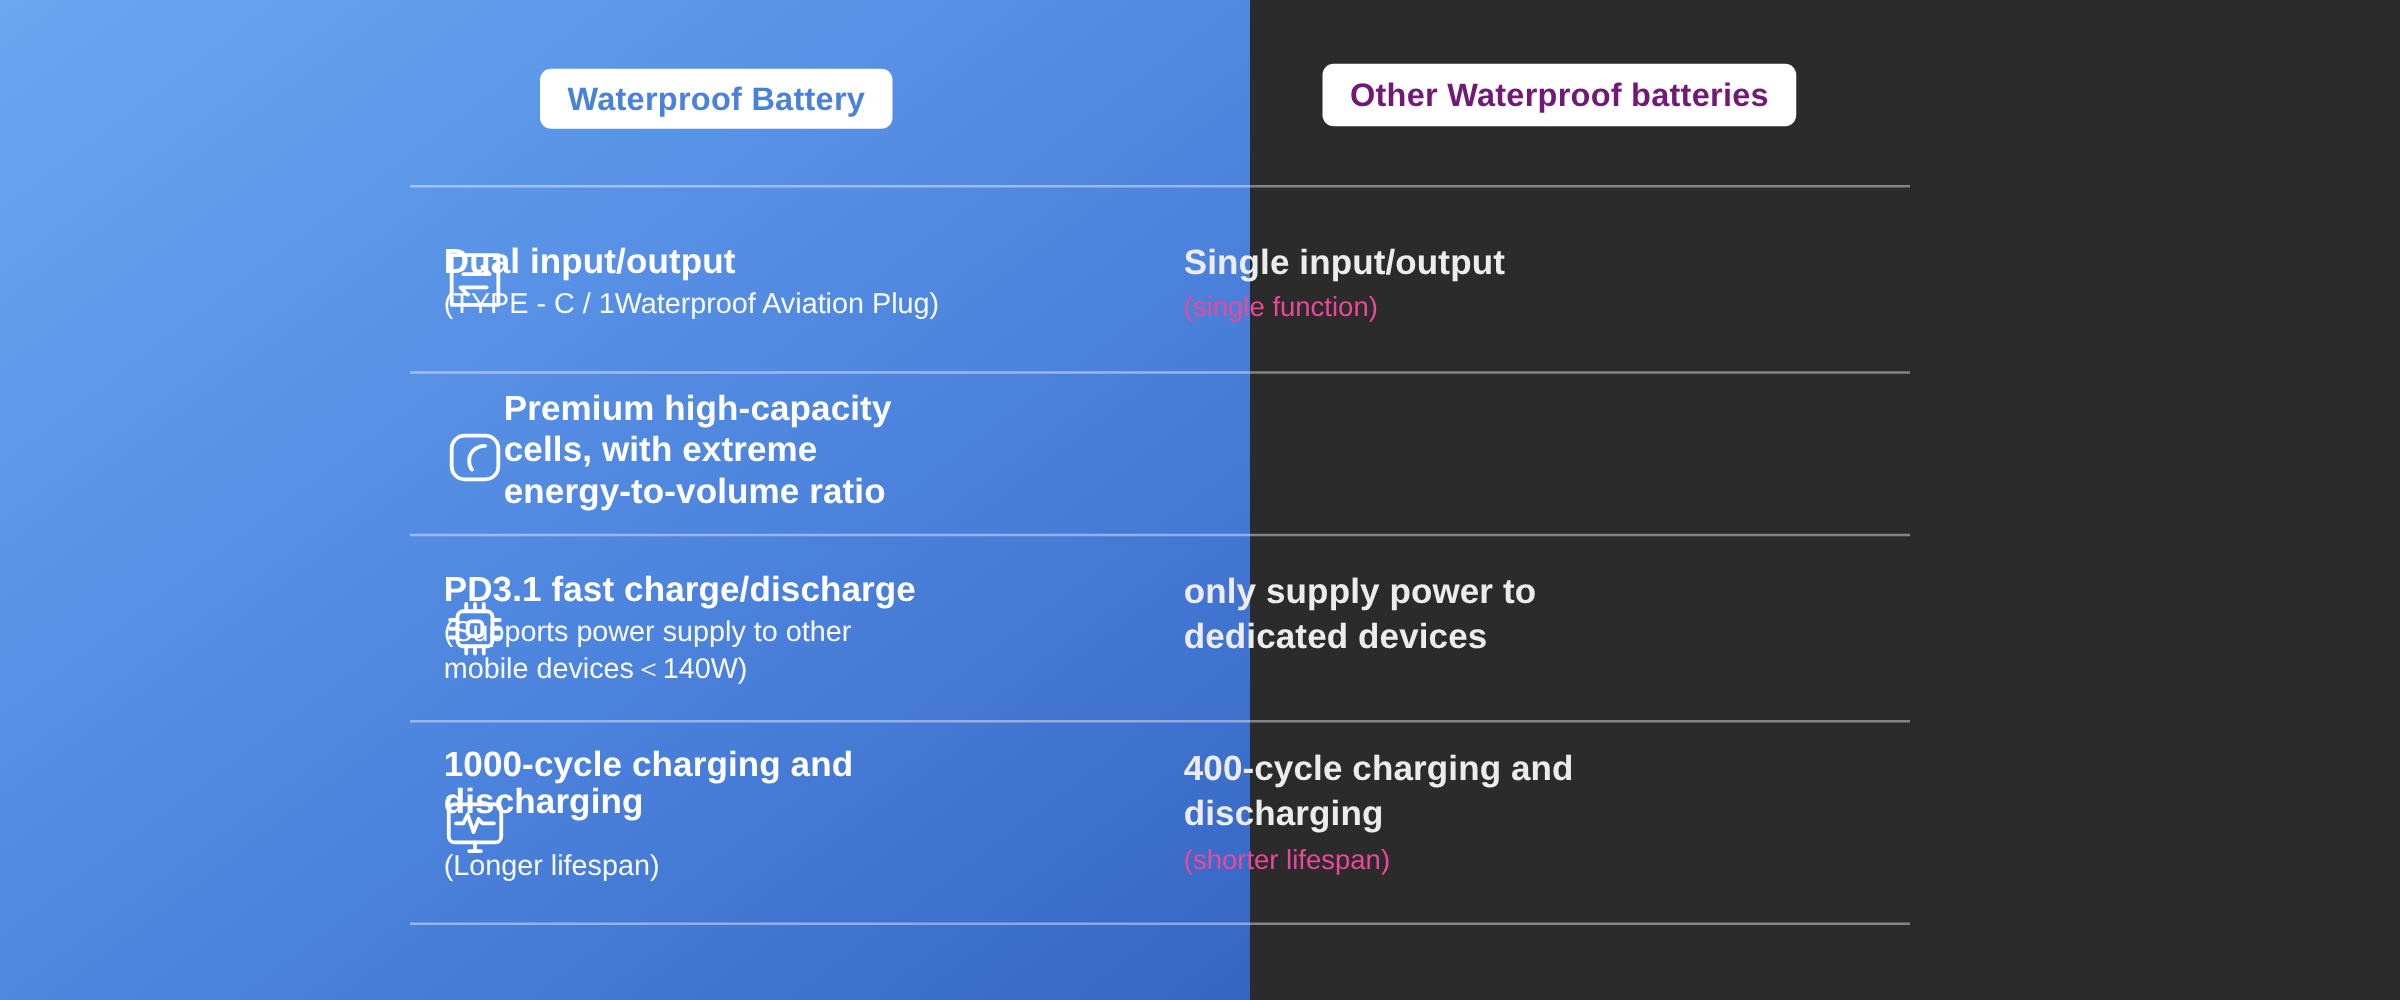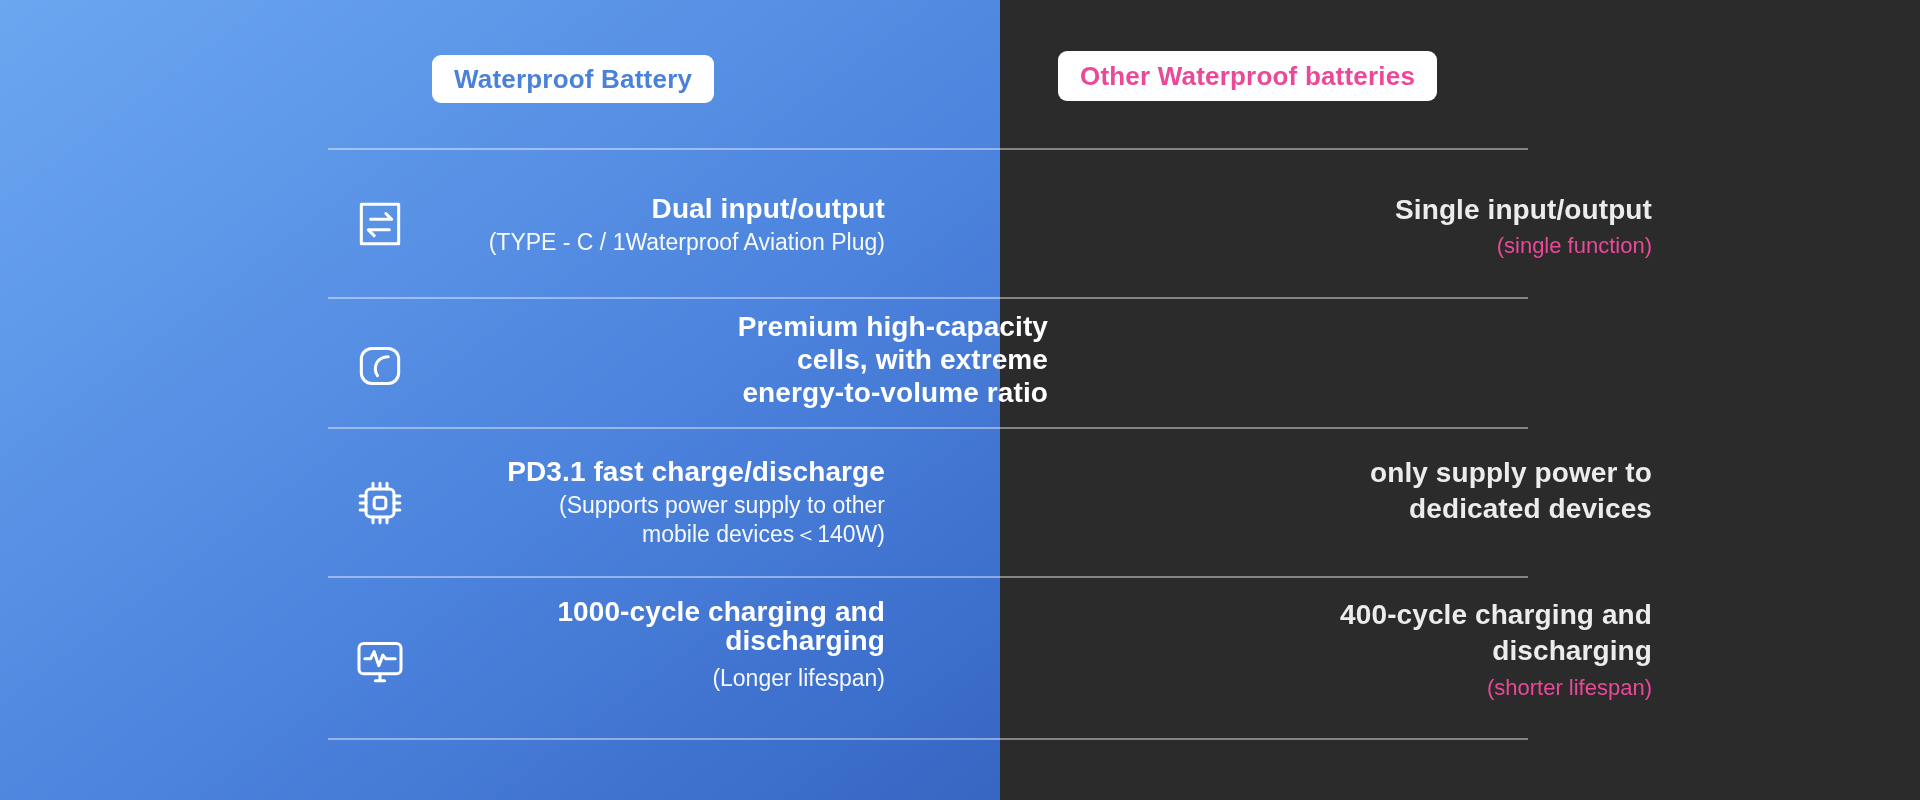--- a/index.html
+++ b/index.html
@@ -75,21 +75,21 @@
     height: 48px;
     padding: 0 22px;
     color: #4a82d9;
     font-size: 26px;
   }
   .pill-right {
     left: 1058px;
     top: -4px;
     height: 50px;
     padding: 0 22px;
-    color: #ec4899;
+    color: #701a75;
     font-size: 26px;
   }
 
   
   .divider {
     position: absolute;
     left: 328px;
     width: 1200px;
     height: 2px;
     background: rgba(255,255,255,0.42);
@@ -99,21 +99,20 @@
   .divider.d2 { top: 427px; }
   .divider.d3 { top: 576px; }
   .divider.d4 { top: 738px; }
 
   
   .row {
     position: absolute;
     left: 0;
     width: 1652px;
     display: flex;
-    text-align: right;
   }
   .row.r0 { top: 192px; }
   .row.r1 { top: 310px; padding-left: 48px; }
   .row.r2 { top: 455px; }
   .row.r3 { top: 597px; }
 
   .cell-left {
     position: relative;
     width: 1000px;
     box-sizing: border-box;
@@ -165,21 +164,21 @@
   .cell-right .title {
     font-size: 28px;
     line-height: 1.3;
     margin-bottom: 4px;
   }
   .cell-right .subtitle {
     color: #ec4899;
     font-size: 22px;
   }
 
-  .row.r3 .cell-left .title { line-height: 1.05; margin-bottom: 8px; }
+  .row.r3 .cell-left .title { line-height: 1.05; margin-bottom: 22px; }
 </style>
 </head>
 <body>
 
 <div class="stage">
 
   <div class="panel-left"></div>
   <div class="panel-right"></div>
 
   <div class="table">

